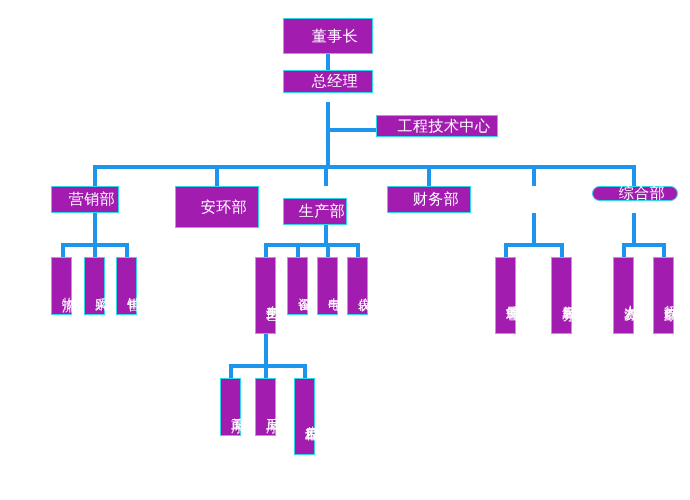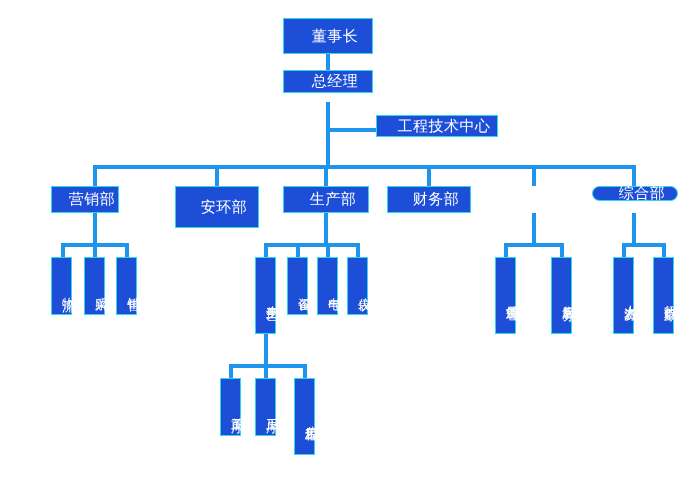--- a/index.html
+++ b/index.html
@@ -20,21 +20,21 @@
   }
   
   .ln {
     position: absolute;
     background: #1e95ec;
   }
   
   .node {
     position: absolute;
     box-sizing: border-box;
-    background: #1d4ed8;
+    background: #a21caf;
     border: 1px solid #2fd8e8;
     color: #ffffff;
     display: flex;
     align-items: center;
     justify-content: center;
     text-align: center;
     line-height: 1.08;
     letter-spacing: 0.5px;
     padding-left: 14px;
   }
@@ -102,21 +102,21 @@
   <div class="node h" style="left:283px; top:18px; width:90px; height:36px;">董事长</div>
 
   <div class="node h" style="left:283px; top:70px; width:90px; height:23px;">总经理</div>
 
   <div class="node h" style="left:376px; top:115px; width:122px; height:22px;">工程技术中心</div>
 
   <div class="node h" style="left:51px; top:186px; width:68px; height:27px;">营销部</div>
 
   <div class="node h" style="left:175px; top:186px; width:84px; height:42px;">安环部</div>
 
-  <div class="node h" style="left:283px; top:186px; width:86px; height:27px;">生产部</div>
+  <div class="node h" style="left:283px; top:198px; width:64px; height:27px;">生产部</div>
 
   <div class="node h" style="left:387px; top:186px; width:84px; height:27px;">财务部</div>
 
 
   <div class="node h" style="left:592px; top:186px; width:86px; height:15px;border-radius:10px;">综合部</div>
 
   <div class="node v" style="left:51px; top:257px; width:21px; height:58px;">物流</div>
   <div class="node v" style="left:84px; top:257px; width:21px; height:58px;">采购</div>
   <div class="node v" style="left:116px; top:257px; width:21px; height:58px;">销售</div>
 

